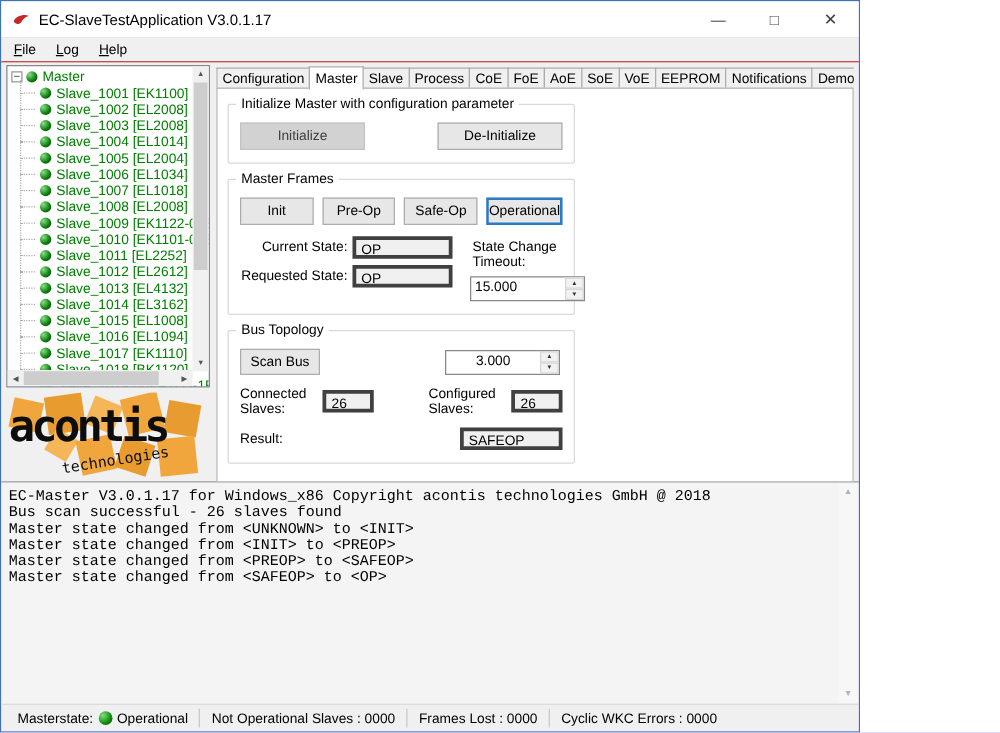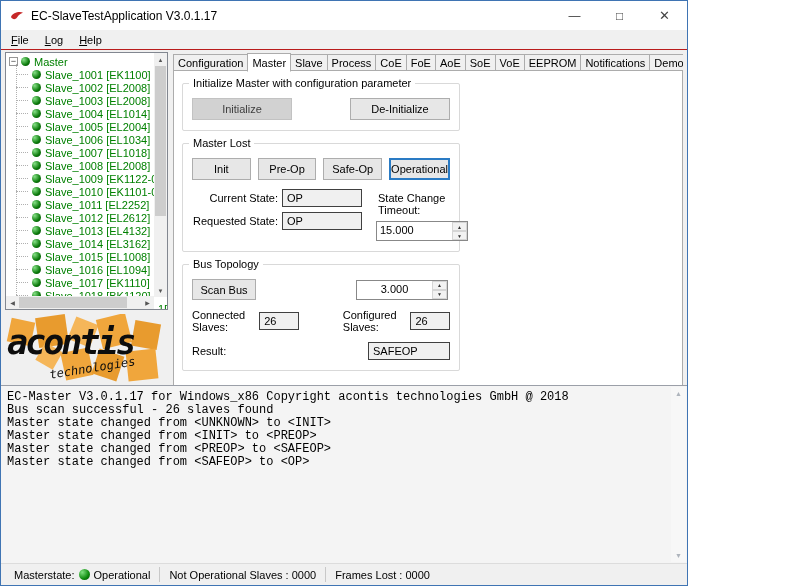--- a/index.html
+++ b/index.html
@@ -39,21 +39,21 @@
   .tree-label{overflow:hidden;}
   .vscroll{position:absolute;top:0;right:0;bottom:12px;width:13px;background:#f0f0f0;display:flex;flex-direction:column;align-items:center;}
   .hscroll{position:absolute;left:0;right:13px;bottom:0;height:13px;background:#f0f0f0;display:flex;align-items:center;}
   .scroll-arrow{color:#555;font-size:6px;flex:none;width:13px;height:13px;display:flex;align-items:center;justify-content:center;}
   .vthumb{width:11px;height:150px;background:#cdcdcd;margin-top:0;}
   .hthumb{height:11px;width:108px;background:#cdcdcd;}
   .hscroll .scroll-arrow.right{margin-left:auto;}
   .vscroll .scroll-arrow.down{margin-top:auto;}
 
   
-  .logo-box{width:163px;height:68px;margin-top:4px;position:relative;overflow:hidden;background:#f0f0f0;font-style:italic;}
+  .logo-box{width:163px;height:68px;margin-top:4px;position:relative;overflow:hidden;background:#f0f0f0;}
   .sq{position:absolute;background:var(--logo-orange);}
   .sq.d{background:#e89b2e;}
   .sq.l{background:#f5b659;}
   .logo-main{position:absolute;left:2px;top:8px;font-family:"DejaVu Sans Mono",monospace;font-weight:bold;font-size:35px;letter-spacing:-3px;color:#0d0d0d;}
   .logo-sub{position:absolute;left:44px;top:47px;font-family:"DejaVu Sans Mono",monospace;font-size:12px;color:#0d0d0d;transform:rotate(-9deg);}
 
   
   .tab-area{flex:1;margin-left:5px;display:flex;flex-direction:column;overflow:hidden;}
   .tab-strip{display:flex;align-items:flex-end;height:19px;flex:none;}
   .tab{height:17px;line-height:16px;padding:0 4px;background:#f0f0f0;border:1px solid #acacac;border-bottom:none;margin-right:-1px;position:relative;}
@@ -70,21 +70,21 @@
   .row{display:flex;align-items:center;}
   .init-row{justify-content:space-between;}
   .init-row .btn{width:100px;}
 
   .state-btn-row{display:flex;gap:7px;margin-bottom:9px;}
   .state-btn-row .btn{flex:1;}
   .state-grid{display:flex;}
   .state-left{display:flex;flex-direction:column;gap:5px;}
   .lbl-input{display:flex;align-items:center;}
   .lbl-input .lbl{width:86px;text-align:right;margin-right:4px;}
-  .ro-box{background:#f0f0f0;border:1px solid #404040;height:18px;padding:2px 4px;width:80px;overflow:hidden;}
+  .ro-box{background:#f0f0f0;border:3px solid #404040;height:18px;padding:2px 4px;width:80px;overflow:hidden;}
   .state-right{margin-left:14px;display:flex;flex-direction:column;}
   .state-right .lbl{margin:3px 0 5px 2px;}
 
   .spinner{display:flex;width:92px;height:20px;border:1px solid #888;background:#fff;}
   .spin-value{flex:1;padding:2px 3px;}
   .spin-btns{width:15px;display:flex;flex-direction:column;}
   .spin-up,.spin-down{flex:1;display:flex;align-items:center;justify-content:center;background:#f2f2f2;border:1px solid #d5d5d5;color:#333;font-size:5px;}
 
   .bus-row1{display:flex;align-items:center;margin-bottom:9px;}
   .bus-row1 .btn{width:64px;height:21px;}
@@ -270,21 +270,21 @@
 
         <div class="groupbox">
           <span class="group-title">Initialize Master with configuration parameter</span>
           <div class="row init-row">
             <div class="btn disabled">Initialize</div>
             <div class="btn">De-Initialize</div>
           </div>
         </div>
 
         <div class="groupbox">
-          <span class="group-title">Master Lost</span>
+          <span class="group-title">Master Frames</span>
           <div class="state-btn-row">
             <div class="btn">Init</div>
             <div class="btn">Pre-Op</div>
             <div class="btn">Safe-Op</div>
             <div class="btn focused">Operational</div>
           </div>
           <div class="state-grid">
             <div class="state-left">
               <div class="lbl-input">
                 <span class="lbl">Current State:</span>
@@ -356,15 +356,18 @@
       <span>Masterstate:</span>
       <span class="status-ball"></span>
       <span>Operational</span>
     </div>
     <div class="status-seg">
       <span>Not Operational Slaves : 0000</span>
     </div>
     <div class="status-seg">
       <span>Frames Lost : 0000</span>
     </div>
+    <div class="status-seg">
+      <span>Cyclic WKC Errors : 0000</span>
+    </div>
   </div>
 
 </div>
 
 </body></html>

